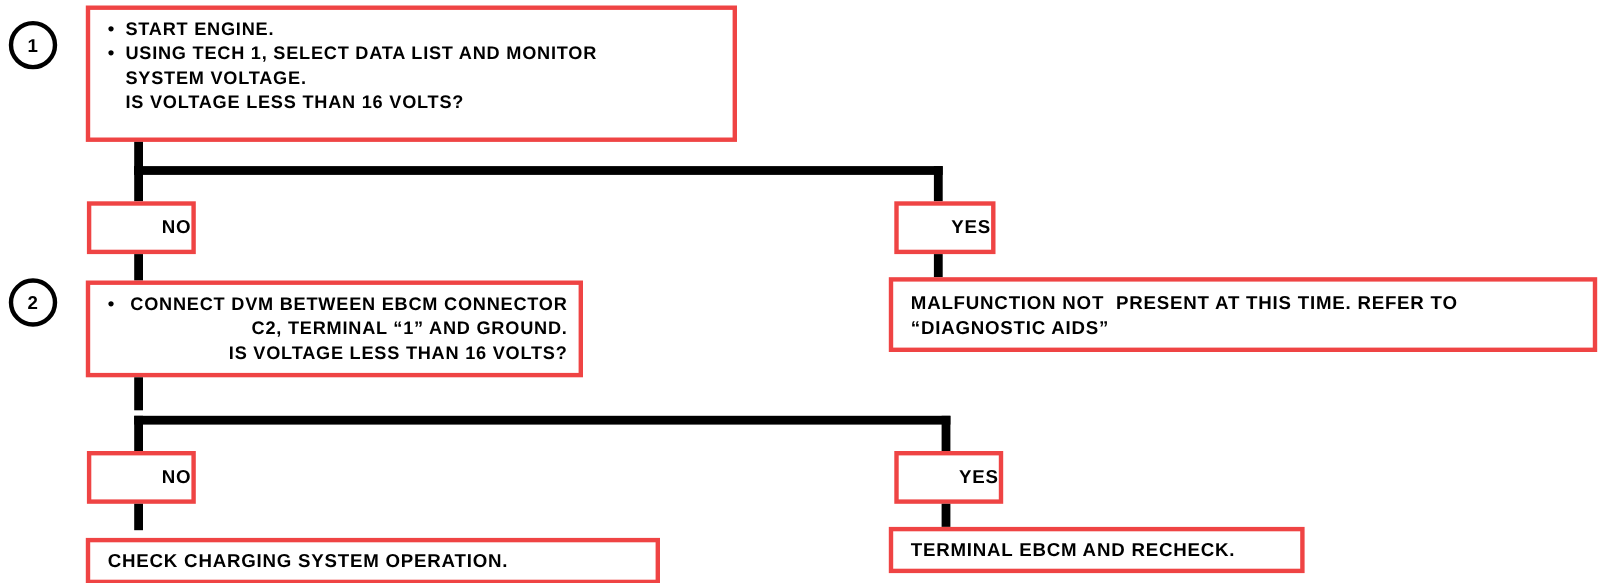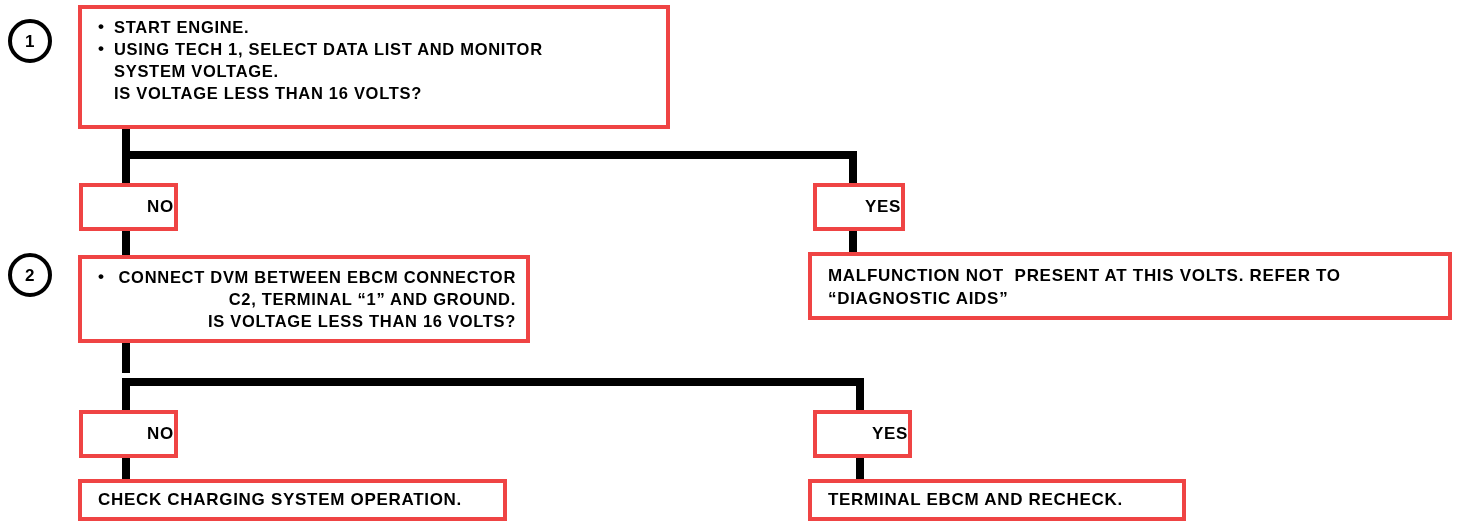--- a/index.html
+++ b/index.html
@@ -128,21 +128,21 @@
     <span class="box-text">NO</span>
   </div>
   <div class="conn" style="left:122px; top:231px; width:8px; height:26px;"></div>
 
   <div class="box decision-box" style="left:813px; top:183px; width:92px; height:48px;">
     <span class="box-text">YES</span>
   </div>
   <div class="conn" style="left:849px; top:231px; width:8px; height:24px;"></div>
 
   <div class="box result-box multiline" style="left:808px; top:252px; width:644px; height:68px;">
-    <span class="box-text">MALFUNCTION NOT  PRESENT AT THIS VOLTS. REFER TO</span>
+    <span class="box-text">MALFUNCTION NOT  PRESENT AT THIS TIME. REFER TO</span>
     <span class="box-text">“DIAGNOSTIC AIDS”</span>
   </div>
 
   <div class="box step-box" style="left:78px; top:255px; width:452px; height:88px;text-align:right;">
     <span class="box-text bullet-line bulleted">CONNECT DVM BETWEEN EBCM CONNECTOR</span>
     <span class="box-text bullet-line">C2, TERMINAL “1” AND GROUND.</span>
     <span class="box-text bullet-line">IS VOLTAGE LESS THAN 16 VOLTS?</span>
   </div>
 
   <div class="conn" style="left:122px; top:343px; width:8px; height:30px;"></div>
@@ -153,21 +153,21 @@
   <div class="box decision-box" style="left:79px; top:410px; width:99px; height:48px;">
     <span class="box-text">NO</span>
   </div>
   <div class="conn" style="left:122px; top:458px; width:8px; height:24px;"></div>
 
   <div class="box decision-box" style="left:813px; top:410px; width:99px; height:48px;">
     <span class="box-text">YES</span>
   </div>
   <div class="conn" style="left:856px; top:458px; width:8px; height:24px;"></div>
 
-  <div class="box result-box" style="left:78px; top:479px; width:429px; height:42px;">
+  <div class="box result-box" style="left:78px; top:489px; width:522px; height:42px;">
     <span class="box-text">CHECK CHARGING SYSTEM OPERATION.</span>
   </div>
 
   <div class="box result-box" style="left:808px; top:479px; width:378px; height:42px;">
     <span class="box-text">TERMINAL EBCM AND RECHECK.</span>
   </div>
 
 </div>
 
 </body></html>

